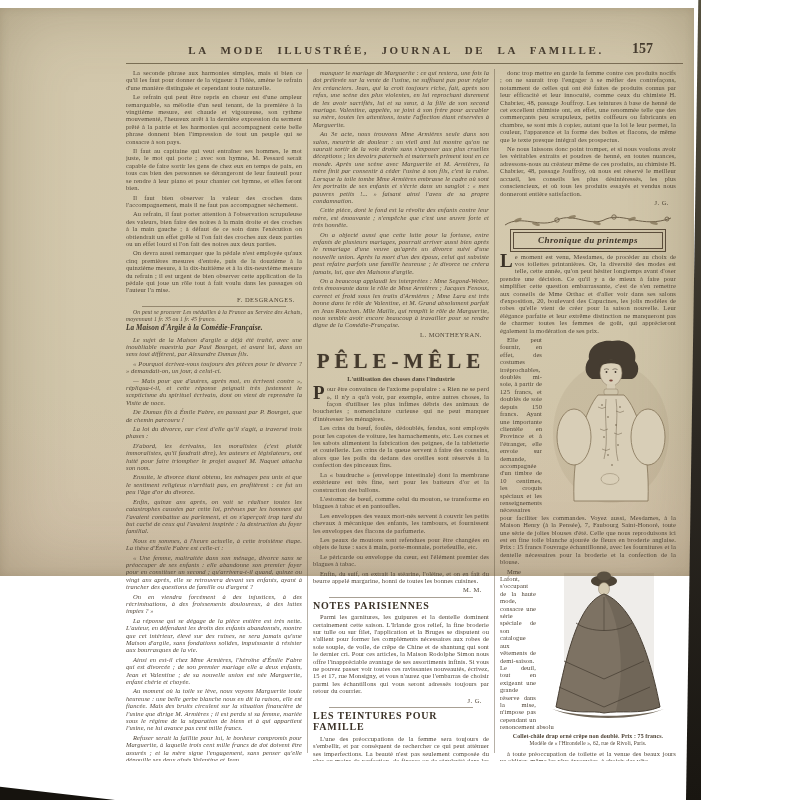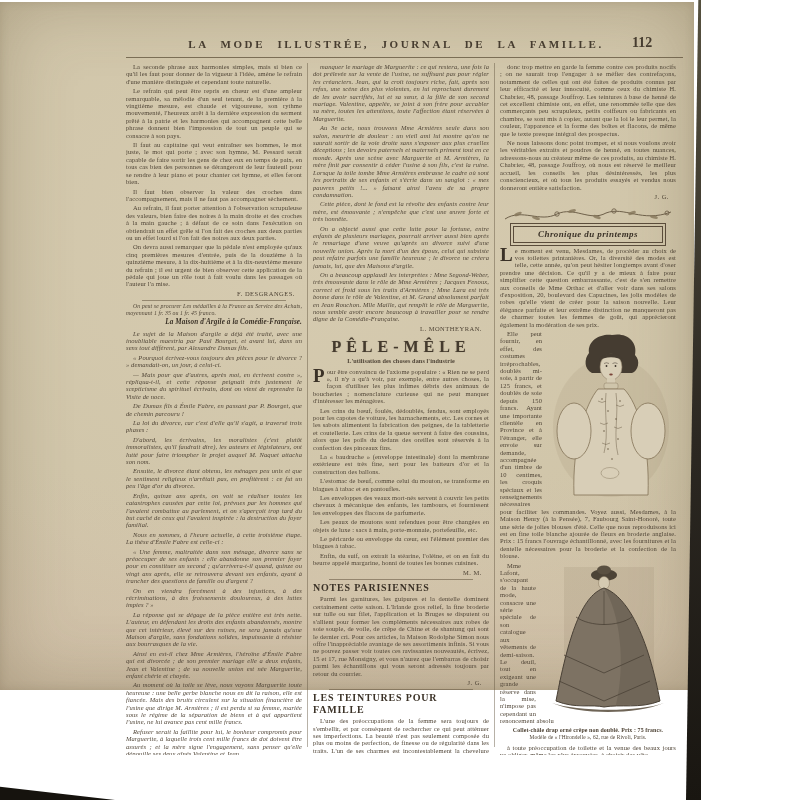--- a/index.html
+++ b/index.html
@@ -1,18 +1,18 @@
 <!DOCTYPE html>
 <html><head>
 <meta charset="utf-8">
 <style>
   html,body{margin:0;padding:0;}
   body{width:800px;height:800px;background:#ffffff;overflow:hidden;position:relative;
        font-family:"Liberation Serif","DejaVu Serif",serif;}
-  .photo{position:absolute;left:0;top:2px;width:694px;height:688px;
+  .photo{position:absolute;left:0;top:8px;width:694px;height:568px;
     background:
       linear-gradient(180deg, rgba(0,0,0,0) 68%, rgba(221,190,178,0.20) 92%),
       radial-gradient(120% 90% at 45% 35%, #d6cbb0 0%, #d0c5a9 55%, #c5b99c 97%);
     box-shadow: inset 0 0 70px rgba(92,76,48,.30), inset 0 0 10px rgba(92,76,48,.18);}
   .page-edge{position:absolute;left:686px;top:0;width:15px;height:800px;
     background:linear-gradient(to bottom,#55503f, #2c2822 55%, #191611);
     clip-path:polygon(82% 0, 100% 0, 100% 100%, 0 100%);}
   .corner{position:absolute;left:0;top:781px;width:115px;height:19px;background:#16130e;
     clip-path:polygon(0 30%, 100% 100%, 0 100%);}
   .masthead{position:absolute;top:36px;left:126px;width:540px;text-align:center;
@@ -22,22 +22,22 @@
   .content{position:absolute;top:61px;left:126px;width:560px;display:flex;}
   .col{width:176px;height:692px;overflow:hidden;color:#4f4436;font-size:6.5px;
     line-height:1.14;text-align:justify;letter-spacing:.1px;}
   .vr{width:1px;height:684px;background:rgba(96,82,60,.45);margin:0 5px;}
   .col p{margin:0 0 2px;text-indent:7px;}
   .it{font-style:italic;}
   .sig{text-align:right;margin:1px 7px 3px 0 !important;letter-spacing:.5px;text-indent:0 !important;}
   .note{font-size:5.8px;}
   .theatre-h{font-size:14px;font-weight:700;text-align:center;letter-spacing:4px;
     margin:5px 0 1px;color:#3b3227;}
-  .theatre-sub{font-size:7.2px;font-weight:700;font-style:italic;text-align:right;margin:0 0 3px;color:#3b3227;}
-  .pm-h{font-size:16px;font-weight:700;text-align:center;letter-spacing:5px;margin:6px 0 1px;color:#443a2d;
+  .theatre-sub{font-size:7.2px;font-weight:700;font-style:italic;text-align:left;margin:0 0 3px;color:#3b3227;}
+  .pm-h{font-size:21px;font-weight:700;text-align:center;letter-spacing:5px;margin:12px 0 1px;color:#443a2d;
     text-shadow:0 0 1px rgba(68,58,45,.4);}
   .pm-sub{font-size:6.2px;text-align:center;margin:0 0 3px;color:#4f4436;}
   .sect-rule{height:1px;background:rgba(96,82,60,.55);margin:3px 16px 2px;}
   .np-h,.tc-h{font-size:10px;font-weight:700;text-align:left;letter-spacing:.8px;margin:1px 0 2px;color:#3b3227;}
   .dropcap{float:left;font-size:19px;line-height:14px;font-weight:700;padding:1px 2px 0 0;color:#3b3227;}
   .has-drop{text-indent:0 !important;}
   .banner-wrap{margin:5px 0 4px;}
   .garland{display:block;margin:0 auto;}
   .banner-box{width:148px;margin:1px auto 3px;border:1px solid #5a4c3a;outline:1px solid #5a4c3a;
     outline-offset:2px;text-align:center;font-size:9px;font-weight:700;font-style:italic;
@@ -48,21 +48,21 @@
   .fig svg{width:100%;height:100%;display:block;}
   .caption{clear:both;text-align:center;font-weight:700;font-size:5.9px;line-height:1.25;
     margin:1px 0 0 !important;text-indent:0 !important;}
   .caption2{font-weight:400;font-size:5.4px;margin:0 0 3px !important;}
 </style>
 </head>
 <body>
 
 <div class="photo">
   <div class="masthead">LA MODE ILLUSTRÉE, JOURNAL DE LA FAMILLE.</div>
-  <div class="pagenum">112</div>
+  <div class="pagenum">157</div>
   <div class="hrule"></div>
 
   <div class="content">
 
     <div class="col">
       <p>La seconde phrase aux harmonies simples, mais si bien ce qu'il les faut pour donner de la vigueur à l'idée, amène le refrain d'une manière distinguée et cependant toute naturelle.</p>
       <p>Le refrain qui peut être repris en chœur est d'une ampleur remarquable, sa mélodie d'un seul tenant, de la première à la vingtième mesure, est chaude et vigoureuse, son rythme mouvementé, l'heureux arrêt à la dernière expression du serment prêté à la patrie et les harmonies qui accompagnent cette belle phrase donnent bien l'impression de tout un peuple qui se consacre à son pays.</p>
       <p>Il faut au capitaine qui veut entraîner ses hommes, le mot juste, le mot qui porte ; avec son hymne, M. Pessard serait capable de faire sortir les gens de chez eux en temps de paix, en tous cas bien des personnes se dérangeront de leur fauteuil pour se rendre à leur piano et pour chanter cet hymne, et elles feront bien.</p>
       <p>Il faut bien observer la valeur des croches dans l'accompagnement, mais il ne faut pas accompagner sèchement.</p>
       <p>Au refrain, il faut porter attention à l'observation scrupuleuse des valeurs, bien faire des noires à la main droite et des croches à la main gauche ; à défaut de ce soin dans l'exécution on obtiendrait un effet grêle si l'on fait des croches aux deux parties ou un effet lourd si l'on fait des noires aux deux parties.</p>

